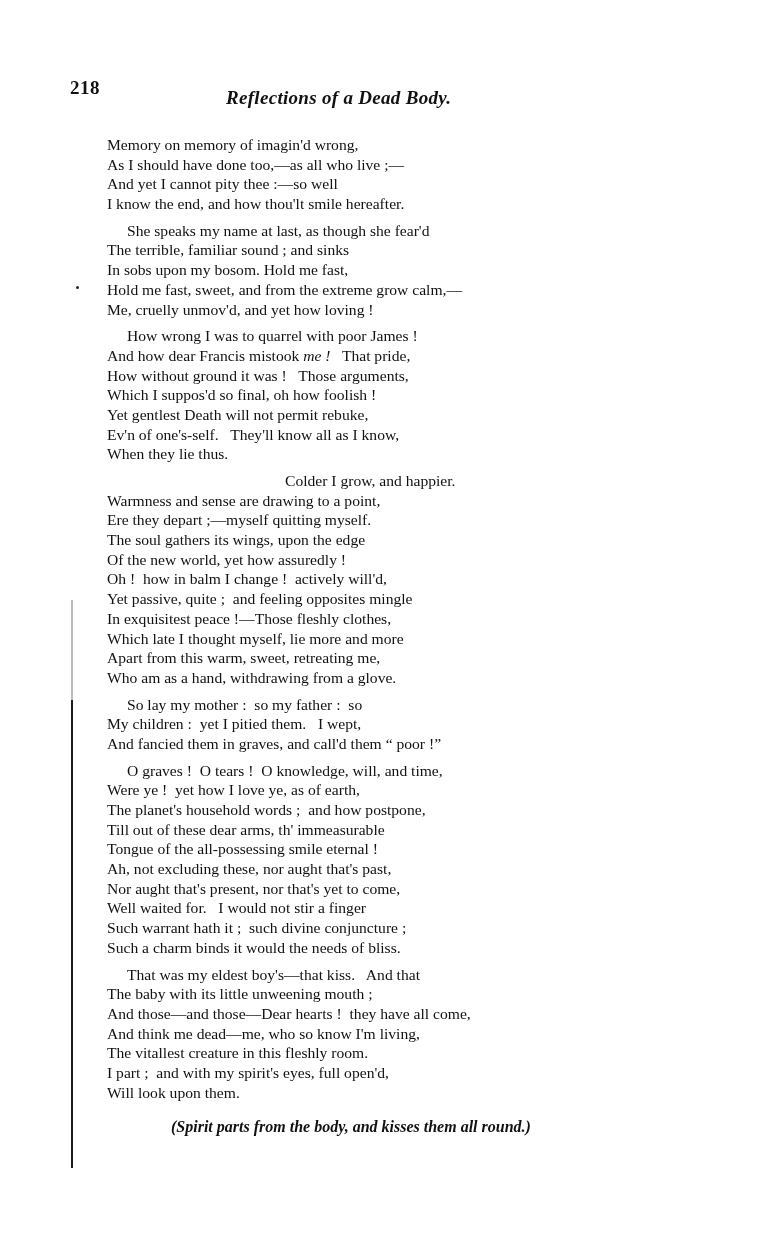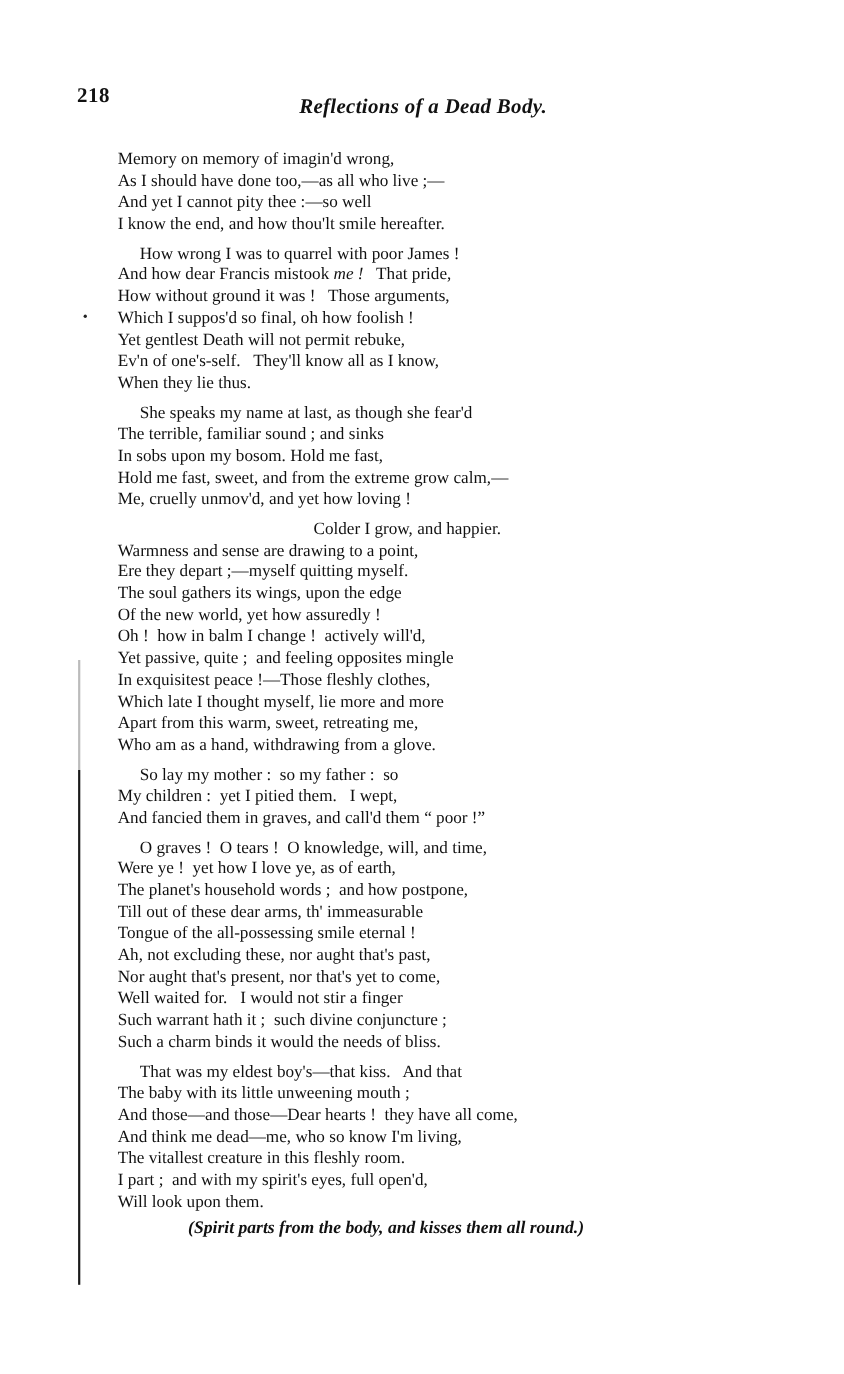--- a/index.html
+++ b/index.html
@@ -24,21 +24,20 @@
       letter-spacing: 0.5px;
     }
     .running-title {
       position: absolute;
       left: 226px;
       top: 87px;
       font-size: 19px;
       font-style: italic;
       font-weight: bold;
       letter-spacing: 0.3px;
-      margin-left: 46px;
     }
     .poem {
       position: absolute;
       left: 107px;
       top: 135px;
       width: 460px;
       font-size: 15.6px;
     }
     .stanza {
       margin: 0 0 7px 0;
@@ -52,21 +51,21 @@
       padding-left: 20px;
     }
     .line.half {
       padding-left: 178px;
     }
     .line.stage {
       padding-left: 64px;
       font-style: italic;
       font-weight: bold;
       font-size: 16px;
-      margin-top: 5px;
+      margin-top: 15px;
     }
     em {
       font-style: italic;
     }
     .margin-dot {
       position: absolute;
       left: 76px;
       top: 286px;
       width: 3px;
       height: 3px;
@@ -104,35 +103,35 @@
   <div class="poem">
 
     <div class="stanza">
       <div class="line">Memory on memory of imagin'd wrong,</div>
       <div class="line">As I should have done too,—as all who live ;—</div>
       <div class="line">And yet I cannot pity thee :—so well</div>
       <div class="line">I know the end, and how thou'lt smile hereafter.</div>
     </div>
 
     <div class="stanza">
+      <div class="line indent">She speaks my name at last, as though she fear'd</div>
+      <div class="line">The terrible, familiar sound ; and sinks</div>
+      <div class="line">In sobs upon my bosom.   Hold me fast,</div>
+      <div class="line">Hold me fast, sweet, and from the extreme grow calm,—</div>
+      <div class="line">Me, cruelly unmov'd, and yet how loving !</div>
+    </div>
+
+    <div class="stanza">
       <div class="line indent">How wrong I was to quarrel with poor James !</div>
       <div class="line"><span>And how dear Francis mistook</span> <em>me !</em><span style="white-space:pre">   That pride,</span></div>
       <div class="line" style="white-space:pre">How without ground it was !   Those arguments,</div>
       <div class="line">Which I suppos'd so final, oh how foolish !</div>
       <div class="line">Yet gentlest Death will not permit rebuke,</div>
       <div class="line" style="white-space:pre">Ev'n of one's-self.   They'll know all as I know,</div>
       <div class="line">When they lie thus.</div>
-    </div>
-
-    <div class="stanza">
-      <div class="line indent">She speaks my name at last, as though she fear'd</div>
-      <div class="line">The terrible, familiar sound ; and sinks</div>
-      <div class="line">In sobs upon my bosom.   Hold me fast,</div>
-      <div class="line">Hold me fast, sweet, and from the extreme grow calm,—</div>
-      <div class="line">Me, cruelly unmov'd, and yet how loving !</div>
     </div>
 
     <div class="stanza">
       <div class="line half">Colder I grow, and happier.</div>
       <div class="line">Warmness and sense are drawing to a point,</div>
       <div class="line">Ere they depart ;—myself quitting myself.</div>
       <div class="line">The soul gathers its wings, upon the edge</div>
       <div class="line">Of the new world, yet how assuredly !</div>
       <div class="line" style="white-space:pre">Oh !  how in balm I change !  actively will'd,</div>
       <div class="line" style="white-space:pre">Yet passive, quite ;  and feeling opposites mingle</div>

